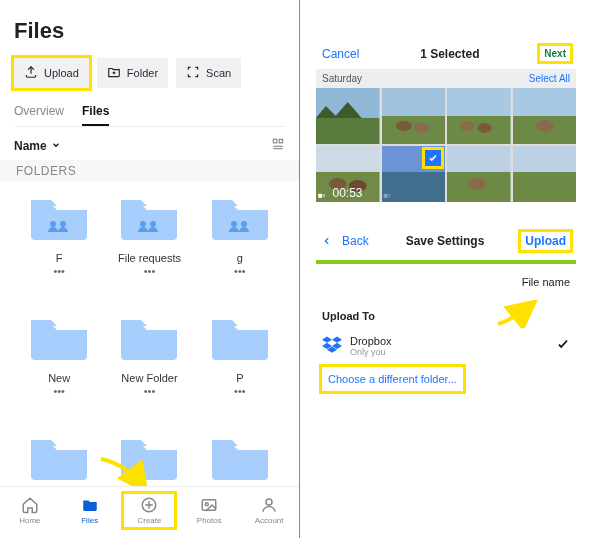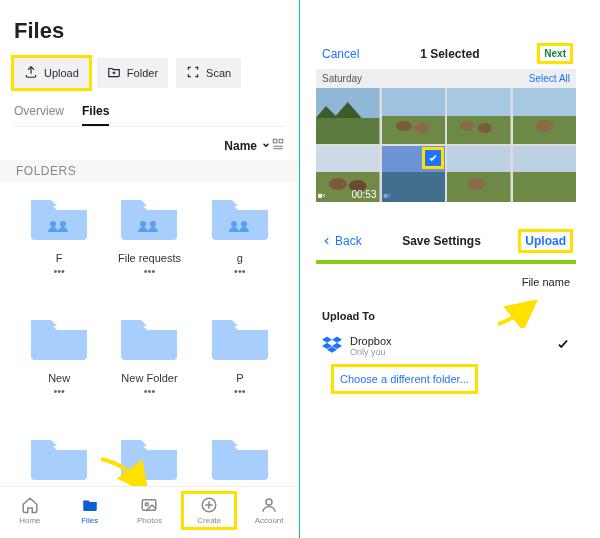--- a/index.html
+++ b/index.html
@@ -60,21 +60,21 @@
     cursor: pointer;
   }
   .tab.active {
     color: #111;
     font-weight: 700;
     border-bottom: 2px solid #111;
   }
   .sorter {
     display: flex;
     align-items: center;
-    justify-content: flex-end;
+    justify-content: space-between;
     font-size: 12px;
     font-weight: 600;
     margin-bottom: 6px;
   }
   .sorter-left { display: flex; align-items: center; gap: 4px; }
   .section-label {
     background: #f7f7f7;
     color: #888;
     font-size: 12px;
     letter-spacing: 0.5px;
@@ -168,37 +168,37 @@
     position: relative;
     overflow: hidden;
     cursor: pointer;
   }
   .thumb svg { width:100%; height:100%; display:block;}
   .thumb .vidbadge {
     position:absolute; left:2px; bottom:2px; color:#fff; font-size:8px;
     display:flex; align-items:center; gap:2px;
   }
   .thumb .dur {
-    position:absolute; right:3px; bottom:2px; color:#fff; font-size:10px;
+    position:absolute; right:17px; bottom:2px; color:#fff; font-size:12px;
   }
   .thumb.selected::after {
     content:""; position:absolute; inset:0; background:rgba(30,90,200,0.55);
   }
   .thumb .check {
     position:absolute; top:4px; right:4px; width:16px; height:16px;
     background:#1e74ff; display:flex;align-items:center;justify-content:center;
     z-index:2;
   }
   .thumb .check svg{width:10px;height:10px;}
   
   .savehead {
     display:flex; justify-content:space-between; align-items:center;
     padding: 10px 6px;
   }
-  .savehead .back { color:#1e74ff; font-size:12px; display:flex; align-items:center; gap:3px; cursor:pointer;}
+  .savehead .back { color:#1e74ff; font-size:12px; display:flex; align-items:center; gap:10px; cursor:pointer;}
   .savehead .stitle { font-weight:700; font-size:12px;}
   .savehead .upload { color:#1e74ff; font-weight:700; font-size:12px; cursor:pointer;}
   .rowline {
     border-top:4px solid #84cc16;
     display:flex; justify-content:flex-end; align-items:center;
     padding: 12px 6px;
     font-size:11px;
   }
   .rowline .val { color:#999; display:flex; align-items:center; gap:4px;}
   .subhead {
@@ -395,34 +395,34 @@
           <path d="M3 11l9-8 9 8v9a2 2 0 0 1-2 2h-4v-6h-6v6H5a2 2 0 0 1-2-2z"></path>
         </svg>
       <span>Home</span>
     </div>
     <div class="navitem active">
       <svg viewBox="0 0 24 24" fill="#0c5fd3">
           <path d="M3 6h7l2 2h9v10a2 2 0 0 1-2 2H5a2 2 0 0 1-2-2z"></path>
         </svg>
       <span>Files</span>
     </div>
+    <div class="navitem hl" style="padding:2px 4px">
+      <svg viewBox="0 0 24 24" fill="none" stroke="#888" stroke-width="2">
+          <circle cx="12" cy="12" r="9"></circle>
+          <path d="M12 7v10M7 12h10"></path>
+        </svg>
+      <span>Create</span>
+    </div>
     <div class="navitem">
       <svg viewBox="0 0 24 24" fill="none" stroke="#888" stroke-width="2">
           <rect x="3" y="5" width="18" height="14" rx="2"></rect>
           <circle cx="9" cy="11" r="2"></circle>
           <path d="M21 17l-5-5-8 8"></path>
         </svg>
       <span>Photos</span>
-    </div>
-    <div class="navitem hl" style="padding:2px 4px">
-      <svg viewBox="0 0 24 24" fill="none" stroke="#888" stroke-width="2">
-          <circle cx="12" cy="12" r="9"></circle>
-          <path d="M12 7v10M7 12h10"></path>
-        </svg>
-      <span>Create</span>
     </div>
     <div class="navitem">
       <svg viewBox="0 0 24 24" fill="none" stroke="#888" stroke-width="2">
           <circle cx="12" cy="8" r="4"></circle>
           <path d="M4 21c0-4 4-7 8-7s8 3 8 7"></path>
         </svg>
       <span>Account</span>
     </div>
   </div>
 </div>
@@ -546,21 +546,21 @@
           <span class="dsub">Only you</span>
         </div>
       </div>
       <span>
         <svg width="14" height="14" viewBox="0 0 24 24" fill="none" stroke="#111" stroke-width="3">
             <path d="M5 13l4 4 10-11"></path>
           </svg>
       </span>
     </div>
 
-    <div class="choose hl" style="display:inline-block;margin:4px 18px">Choose a different folder...</div>
+    <div class="choose hl" style="display:inline-block;margin:4px 6px">Choose a different folder...</div>
   </div>
 </div>
 
 <svg class="arrow2" viewBox="0 0 44 28">
   <defs>
       <marker id="ah2" markerWidth="8" markerHeight="8" refX="6" refY="4" orient="auto">
         <path d="M0 0L8 4L0 8z" fill="#ffe100"></path>
       </marker>
     </defs>
   <path d="M4 24 Q 18 20 38 4" stroke="#ffe100" stroke-width="4" fill="none" marker-end="url(#ah2)"></path>

